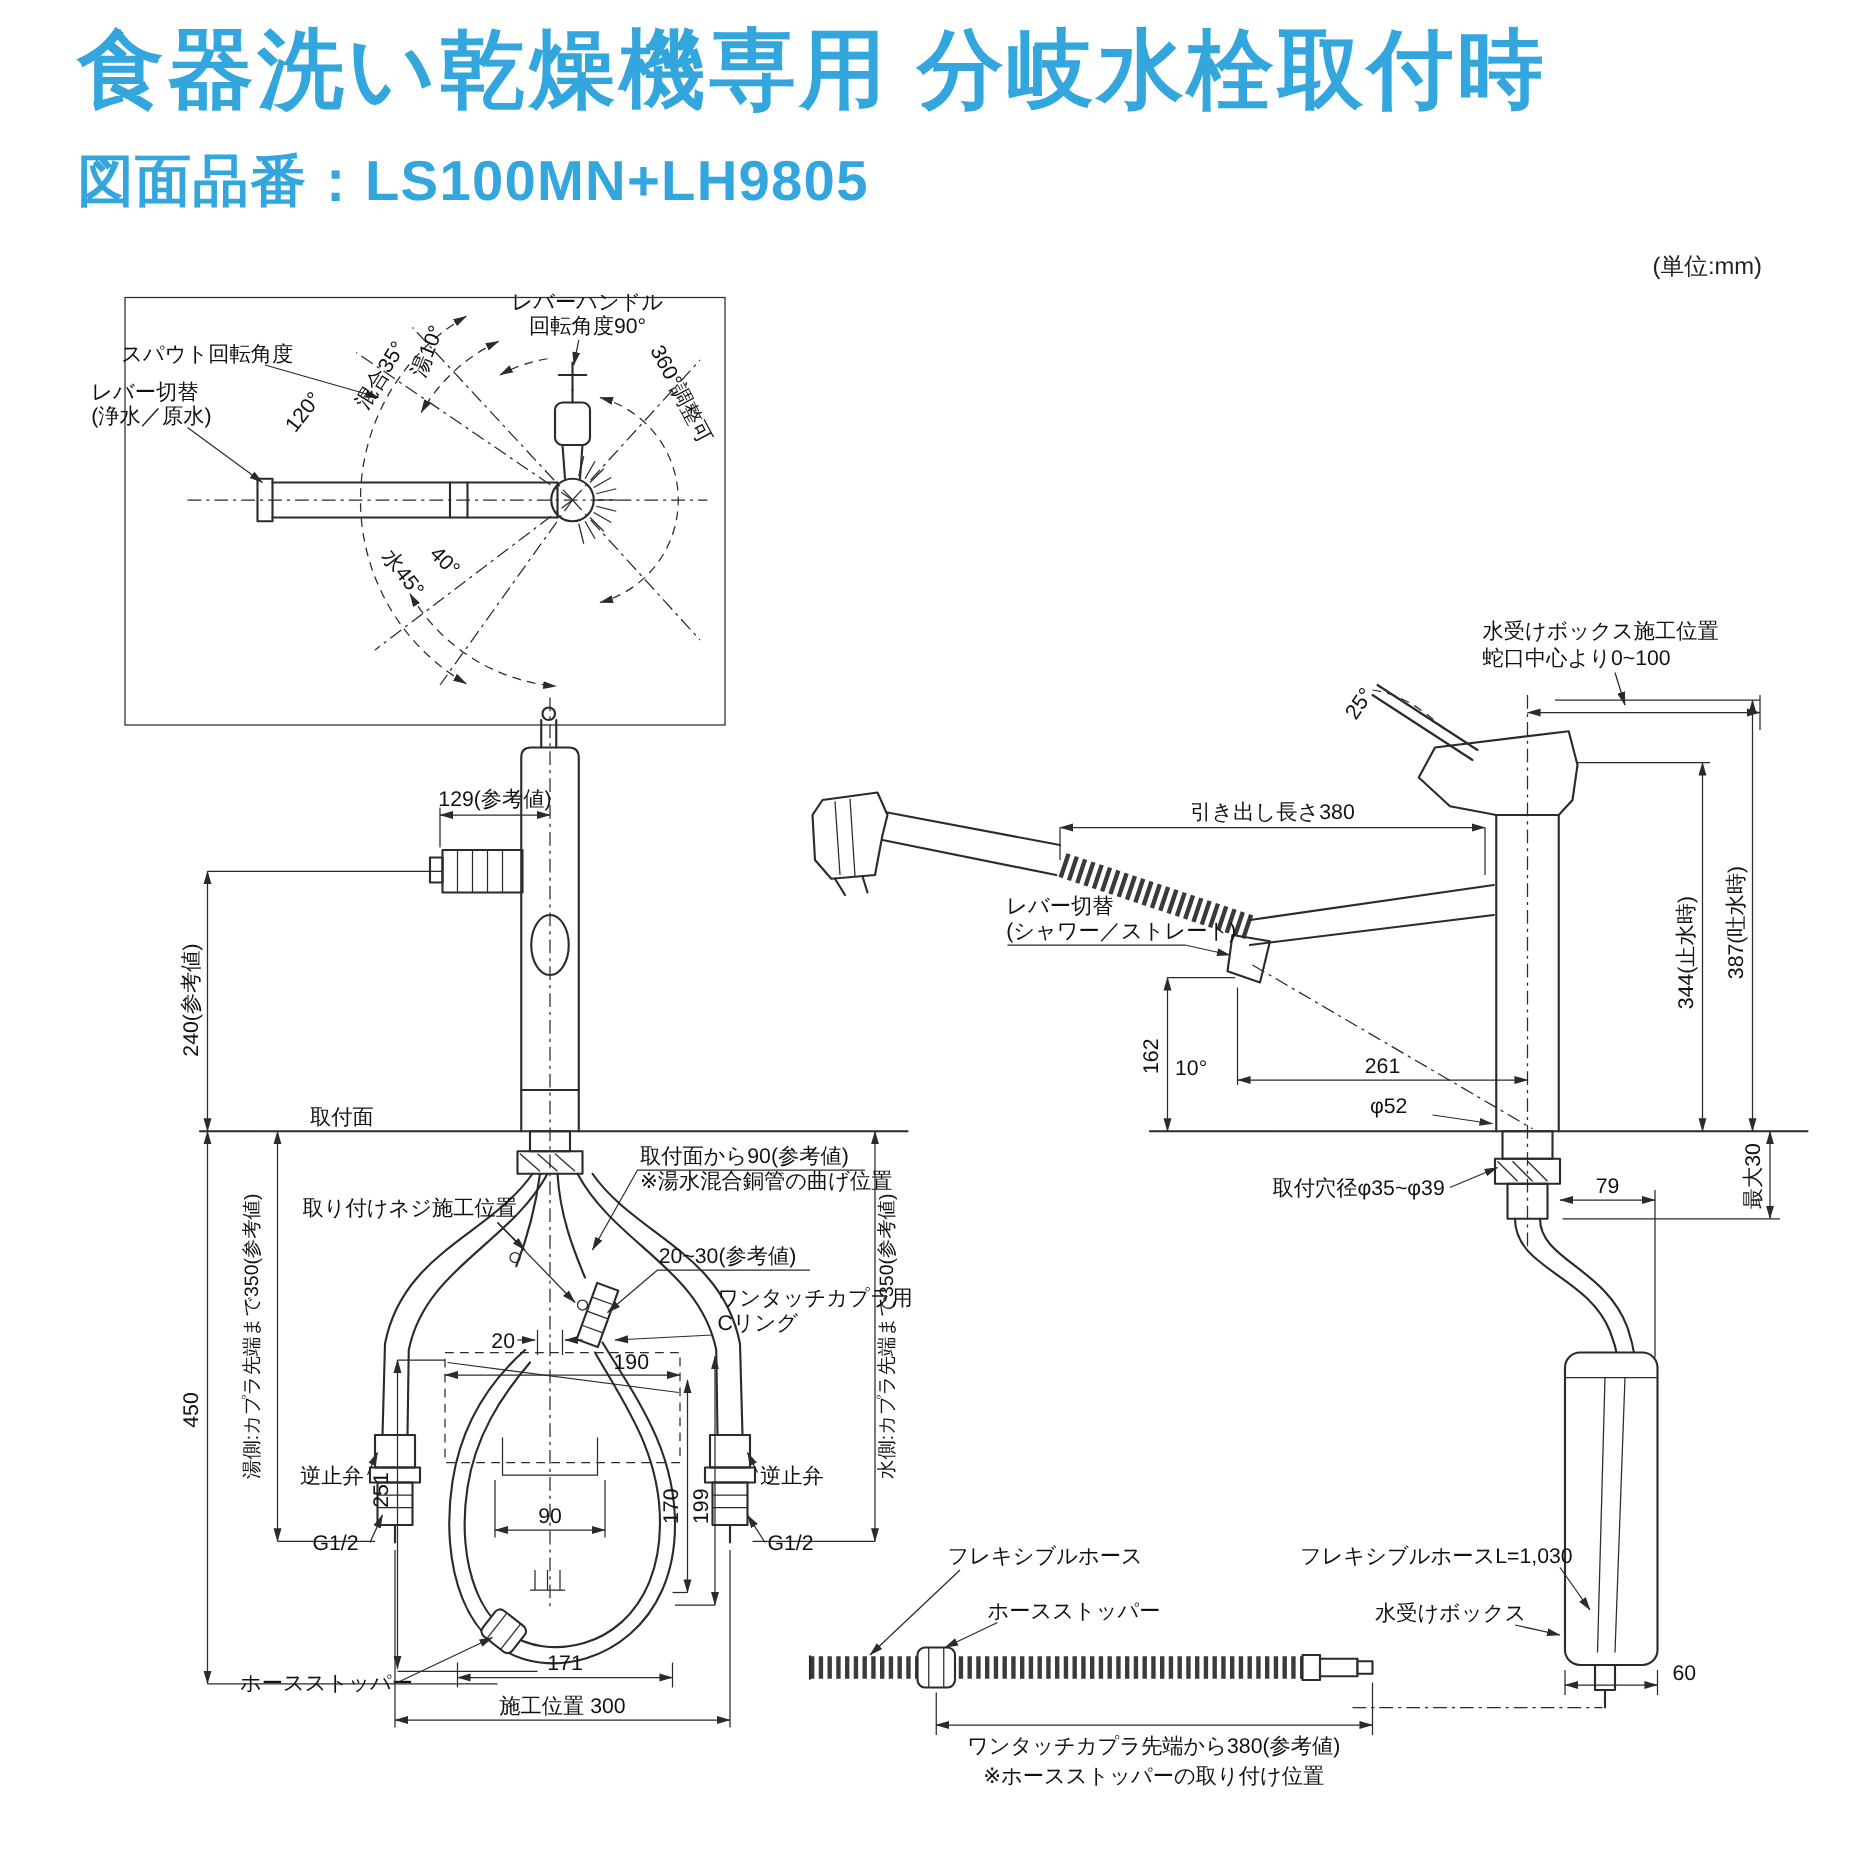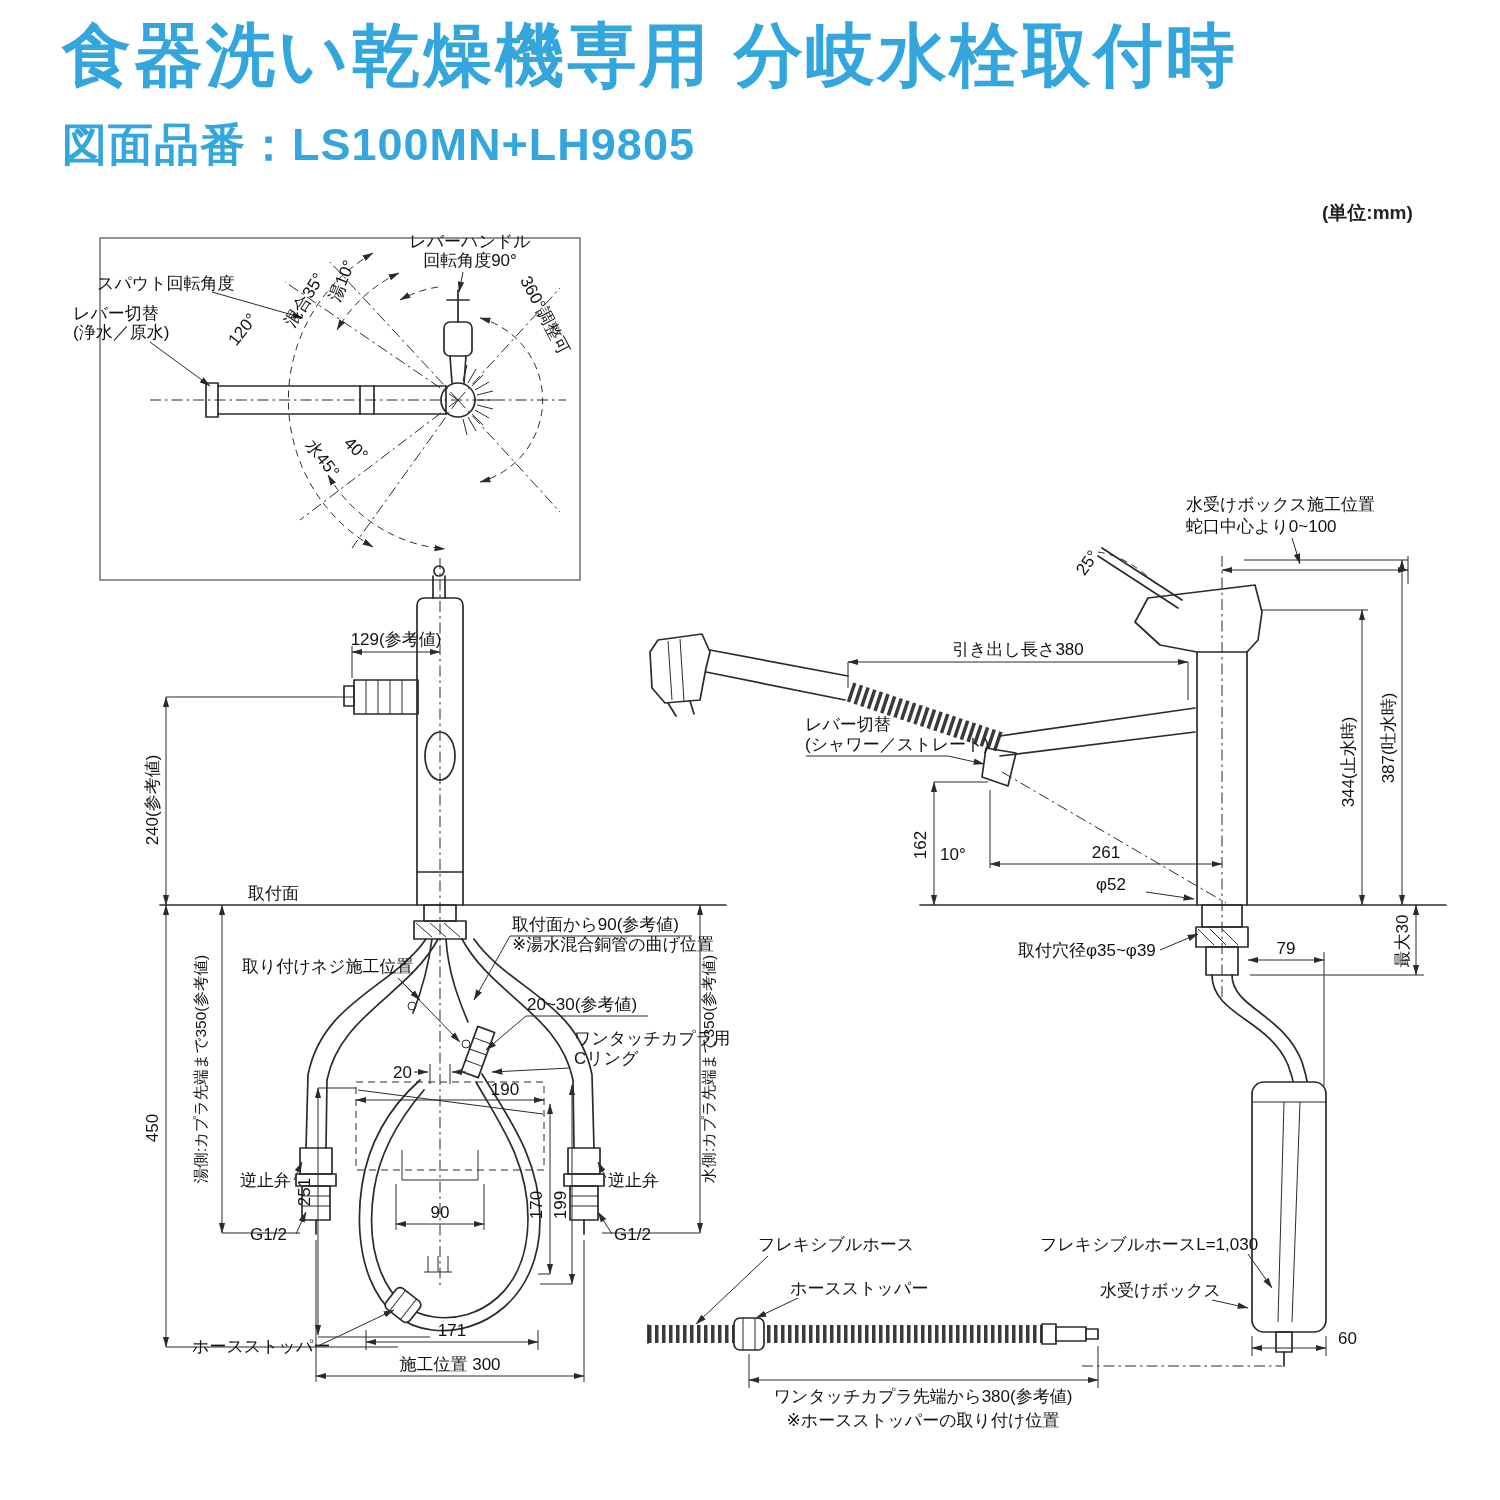--- a/index.html
+++ b/index.html
@@ -2,21 +2,21 @@
 <html><head>
 <meta charset="utf-8">
 <style>
   html,body{margin:0;padding:0;background:#fff;}
   .page{position:relative;width:1500px;height:1500px;background:#fff;overflow:hidden;
         font-family:"Liberation Sans","DejaVu Sans",sans-serif;}
   .title{position:absolute;left:62px;top:10px;font-size:69px;font-weight:800;
          color:#33a7dd;letter-spacing:3px;white-space:nowrap;}
   .subtitle{position:absolute;left:62px;top:98px;font-size:45px;font-weight:800;
          color:#33a7dd;letter-spacing:1px;white-space:nowrap;margin-top:17px;}
-  .unit{position:absolute;left:1322px;top:200px;font-size:19px;color:#222;font-weight:bold;}
+  .unit{position:absolute;left:1322px;top:200px;font-size:19px;color:#222;}
   svg{position:absolute;left:0;top:0;}
   .s{stroke:#2b2b2b;stroke-width:1.7;fill:none;stroke-linecap:round;stroke-linejoin:round;}
   .t{stroke:#2b2b2b;stroke-width:1;fill:none;}
   .dsh{stroke-dasharray:7 5;}
   .dd{stroke-dasharray:11 4 2.5 4;}
   .wf{fill:#fff;}
   .coil{stroke:#3a3a3a;stroke-dasharray:3.5 3.5;fill:none;}
   text{font-family:"Liberation Sans","DejaVu Sans",sans-serif;fill:#111;}
   .lbl{font-size:17px;}
   .sm{font-size:15.5px;}

